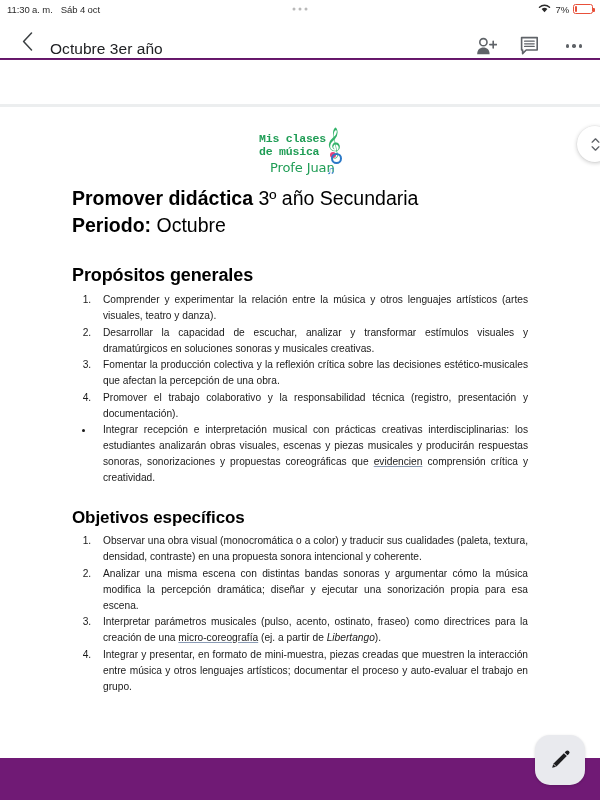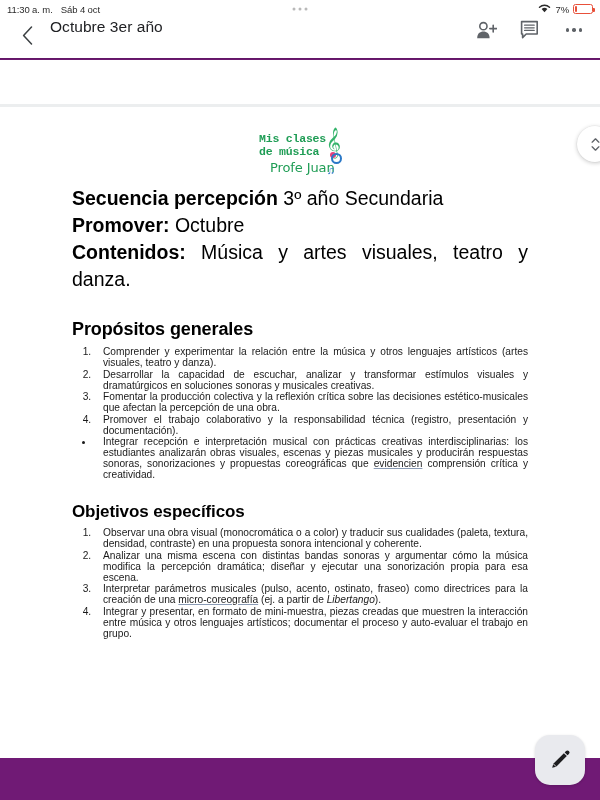--- a/index.html
+++ b/index.html
@@ -62,21 +62,21 @@
     left: 1px; top: 1px; bottom: 1px;
     width: 2px;
     background: #e8503a;
     border-radius: 1px;
   }
 
   
   .toolbar {
     height: 40px;
     display: flex;
-    align-items: flex-start;
+    align-items: flex-end;
     padding: 0 14px 0 10px;
     background: #ffffff;
   }
   .tb-back {
     width: 34px; height: 34px;
     display: flex; align-items: center; justify-content: center;
     cursor: pointer;
   }
   .doc-title {
     font-size: 15.5px;
@@ -207,21 +207,21 @@
     margin-top: 22px;
     margin-bottom: 5px;
   }
 
   ol.items, ul.items {
     margin: 0 0 0 22px;
     padding: 0;
   }
   ol.items li, ul.items li {
     font-size: 10.2px;
-    line-height: 11px;
+    line-height: 16px;
     color: #1a1a1a;
     text-align: justify;
     margin-bottom: 0.5px;
     padding-left: 9px;
   }
   ol.items li::marker { font-size: 10.2px; }
   ul.items li::marker { font-size: 9px; }
   .sp-err {
     text-decoration: underline;
     text-decoration-color: #8a9bb5;
@@ -329,27 +329,24 @@
           <div class="logo-l3">Profe Juan</div>
           <div class="logo-clef">𝄞</div>
           <div class="logo-dot-pink"></div>
           <div class="logo-circ-blue"></div>
           <div class="logo-note-blue">♫</div>
         </div>
       </div>
 
       <div class="doc-head">
         <div>
-          <b>Secuencia percepción</b><span> 3º año Secundaria</span>
+          <b>Promover didáctica</b><span> 3º año Secundaria</span>
         </div>
         <div>
-          <b>Promover:</b><span> Octubre</span>
-        </div>
-        <div class="lead-justify">
-          <b>Contenidos:</b><span> Música y artes visuales, teatro y danza.</span>
+          <b>Periodo:</b><span> Octubre</span>
         </div>
       </div>
 
       <div id="sections">
           <h2 class="sec">Propósitos generales</h2>
           <ol class="items">
             <li>Comprender y experimentar la relación entre la música y otros lenguajes artísticos (artes visuales, teatro y danza).</li>
             <li>Desarrollar la capacidad de escuchar, analizar y transformar estímulos visuales y dramatúrgicos en soluciones sonoras y musicales creativas.</li>
             <li>Fomentar la producción colectiva y la reflexión crítica sobre las decisiones estético-musicales que afectan la percepción de una obra.</li>
             <li>Promover el trabajo colaborativo y la responsabilidad técnica (registro, presentación y documentación).</li>

